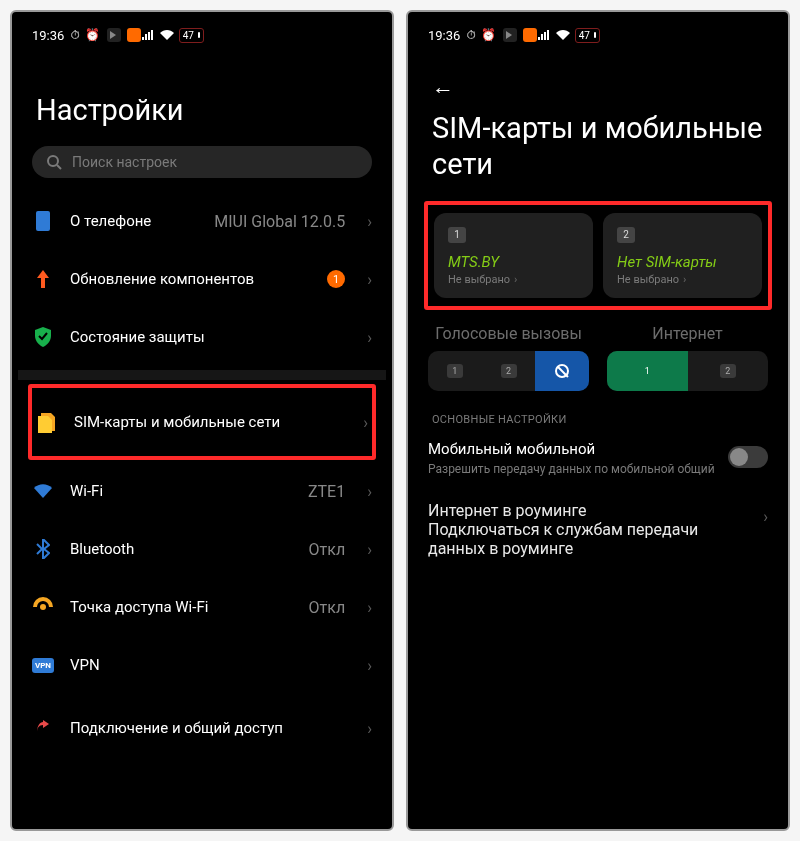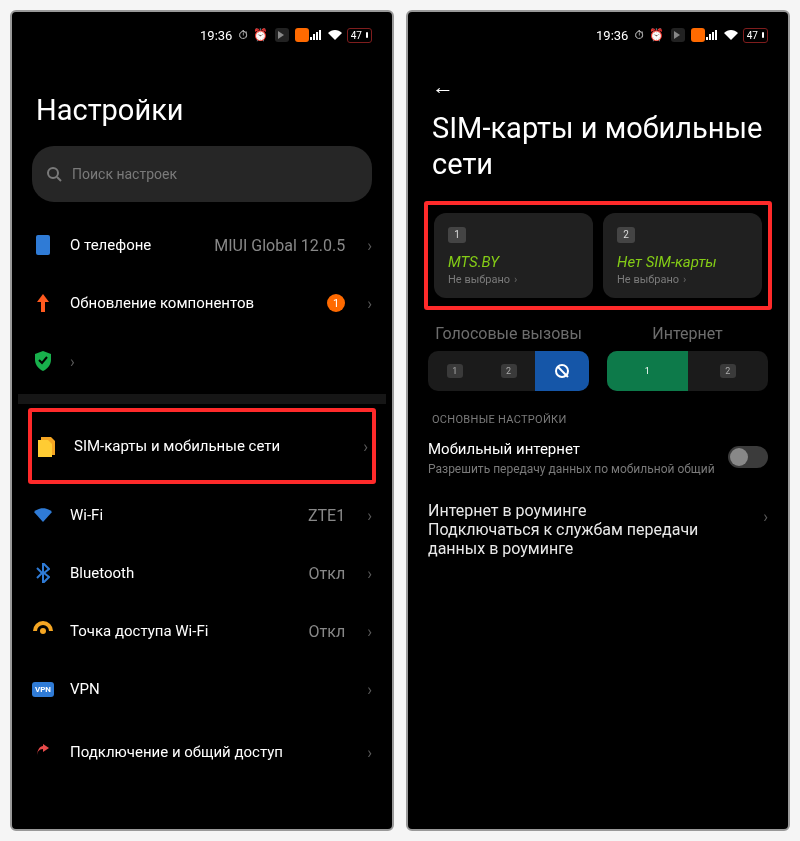--- a/index.html
+++ b/index.html
@@ -24,21 +24,21 @@
   }
   .inner {
     background: #000;
     height: 100%;
     border-radius: 4px;
     padding: 0 14px;
   }
   
   .status-bar {
     display: flex;
-    justify-content: flex-end;
+    justify-content: flex-start;
     align-items: center;
     height: 34px;
     font-size: 13px;
     color: #fff;
   }
   .sb-left { display: flex; gap: 6px; align-items: center; }
   .sb-right { display: flex; gap: 4px; align-items: center; }
   .sb-right svg { display: block; }
   .ic-alarm, .ic-yt { font-size: 12px; }
   .sq-orange { width:14px; height:14px; background:#ff6a00; border-radius:3px; display:inline-block;}
@@ -58,21 +58,21 @@
     margin-top: 22px;
     margin-left: 4px;
     font-size: 22px;
     color: #fff;
     display: inline-block;
   }
   
   .search {
     background: #262626;
     border-radius: 22px;
-    height: 56px;
+    height: 32px;
     display: flex;
     align-items: center;
     padding: 0 14px;
     gap: 10px;
     color: #7a7a7a;
     font-size: 14px;
   }
   
   .row {
     display: flex;
@@ -195,20 +195,21 @@
     <span class="chev">›</span>
   </div>
 
   <div class="row">
     <span class="icon-slot">
           <svg width="18" height="20">
             <path d="M9 0l8 3v6c0 5-4 9-8 11C5 18 1 14 1 9V3z" fill="#18b04c"></path>
             <path d="M5 9l3 3 5-6" stroke="#000" stroke-width="2" fill="none"></path>
           </svg>
         </span>
+    <span class="label">Состояние защиты</span>
     <span class="chev">›</span>
   </div>
 
   <div class="divider"></div>
 
   <div class="highlight-red">
     <div class="row tall">
       <span class="icon-slot">
             <svg width="20" height="22">
               <path d="M4 2h10l4 4v14H4z" fill="#f5a623"></path>
@@ -343,21 +344,21 @@
               <span class="mini">2</span>
             </div>
       </div>
     </div>
   </div>
 
   <div class="section-hdr">ОСНОВНЫЕ НАСТРОЙКИ</div>
 
   <div class="mobnet-row">
     <div class="txt">
-      <div class="ttl">Мобильный интернет</div>
+      <div class="ttl">Мобильный мобильной</div>
       <div class="sub">Разрешить передачу данных по мобильной общий</div>
     </div>
     <div class="toggle"></div>
   </div>
 
   <div class="roam-row">
     <div class="txt" style="flex:1">
       <div class="ttl">Интернет в роуминге</div>
       <div class="sub">Подключаться к службам передачи данных в роуминге</div>
     </div>

